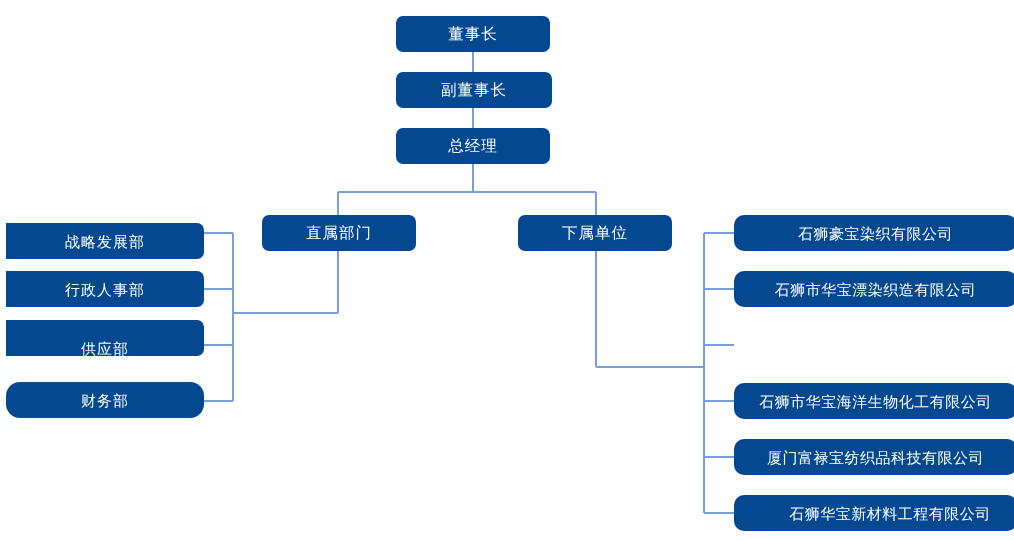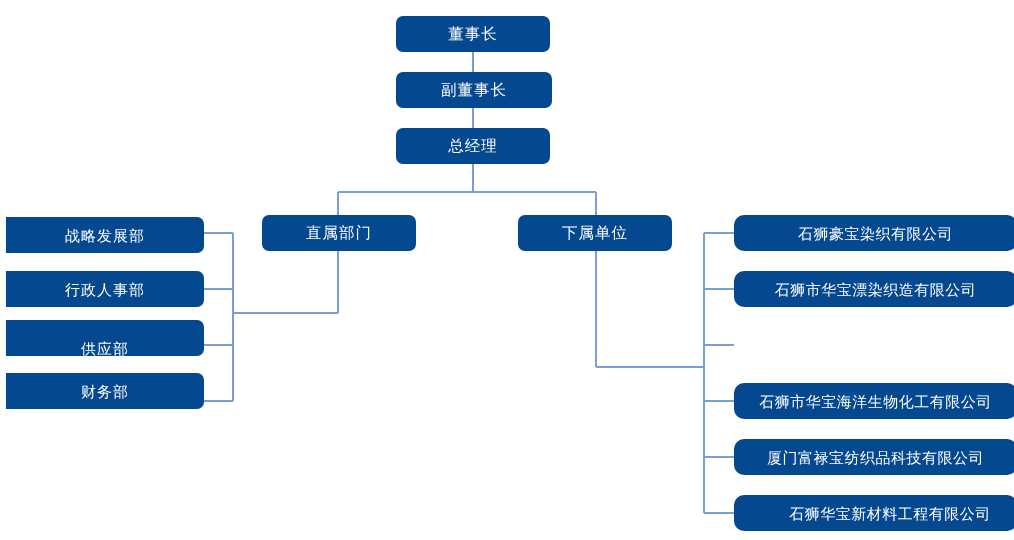--- a/index.html
+++ b/index.html
@@ -54,24 +54,24 @@
   
   .n-direct-dept   { left: 256px; top: 215px; width: 154px; }
   .n-sub-unit      { left: 512px; top: 215px; width: 154px; }
   
   .dept {
     left: 0;
     width: 198px;
     border-radius: 0 7px 7px 0;
     font-size: 15px;
   }
-  .dept-1 { top: 217px; }
+  .dept-1 { top: 223px; }
   .dept-2 { top: 271px; }
   .dept-3 { top: 320px; align-items: flex-end; }
-  .dept-4 { top: 373px; }
+  .dept-4 { top: 382px; border-radius: 14px; }
   
   .company {
     left: 728px;
     width: 283px;
     font-size: 15px;
     letter-spacing: 0.5px;
     border-radius: 10px;
   }
   .co-1 { top: 215px; }
   .co-2 { top: 271px; }

